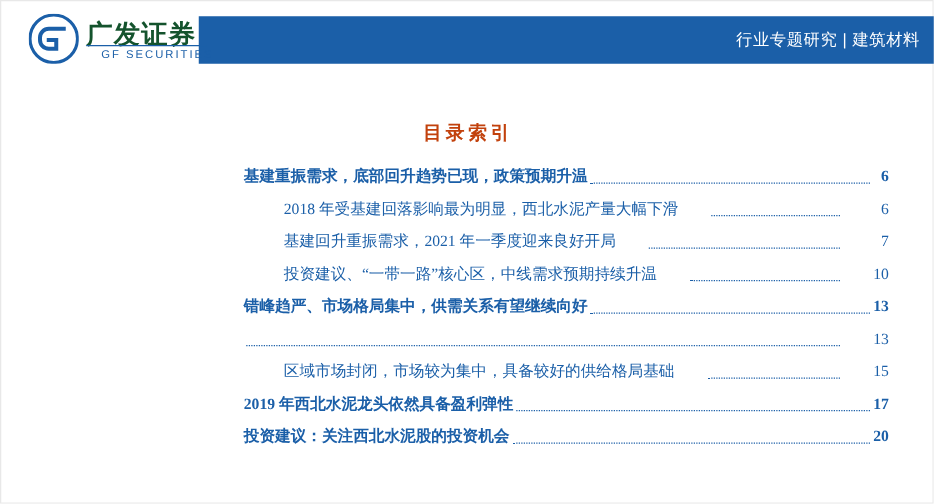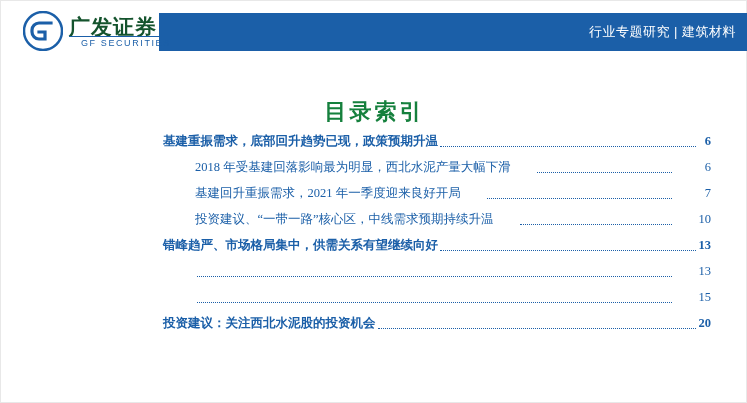--- a/index.html
+++ b/index.html
@@ -97,23 +97,23 @@
     background: #1b5fa8;
   }
 
   
   .doc-title {
     position: absolute;
     top: 96px;
     left: 0;
     width: 747px;
     text-align: center;
-    font-size: 22px;
+    font-size: 15px;
     font-weight: bold;
-    color: #15803d;
+    color: #c2410c;
     letter-spacing: 3px;
     font-family: Liberation Mono, monospace;
   }
 
   
   .toc {
     position: absolute;
     left: 162px;
     top: 132px;
     width: 548px;
@@ -131,20 +131,21 @@
     font-weight: bold;
     padding-left: 0;
   }
   .toc-row.lvl2 {
     font-weight: normal;
     padding-left: 32px;
     gap: 24px;
   }
   .toc-label {
     flex: 0 0 auto;
+    margin-left: 32px;
   }
   .toc-dots {
     flex: 1 1 auto;
     overflow: hidden;
     margin: 0 1px 3px 2px;
     border-bottom: 1.5px dotted #1b5fa8;
     height: 1px;
   }
   .toc-page {
     flex: 0 0 auto;
@@ -205,24 +206,30 @@
       <span class="toc-dots"></span>
       <span class="toc-page">13</span>
     </div>
 
     <div class="toc-row lvl2">
       <span class="toc-dots"></span>
       <span class="toc-page">13</span>
     </div>
 
     <div class="toc-row lvl2">
+      <span class="toc-label">区域市场封闭，市场较为集中，具备较好的供给格局基础</span>
       <span class="toc-dots"></span>
       <span class="toc-page">15</span>
     </div>
 
+    <div class="toc-row lvl1">
+      <span class="toc-label">2019 年西北水泥龙头依然具备盈利弹性</span>
+      <span class="toc-dots"></span>
+      <span class="toc-page">17</span>
+    </div>
 
     <div class="toc-row lvl1">
       <span class="toc-label">投资建议：关注西北水泥股的投资机会</span>
       <span class="toc-dots"></span>
       <span class="toc-page">20</span>
     </div>
 
   </div>
 </div>
 

